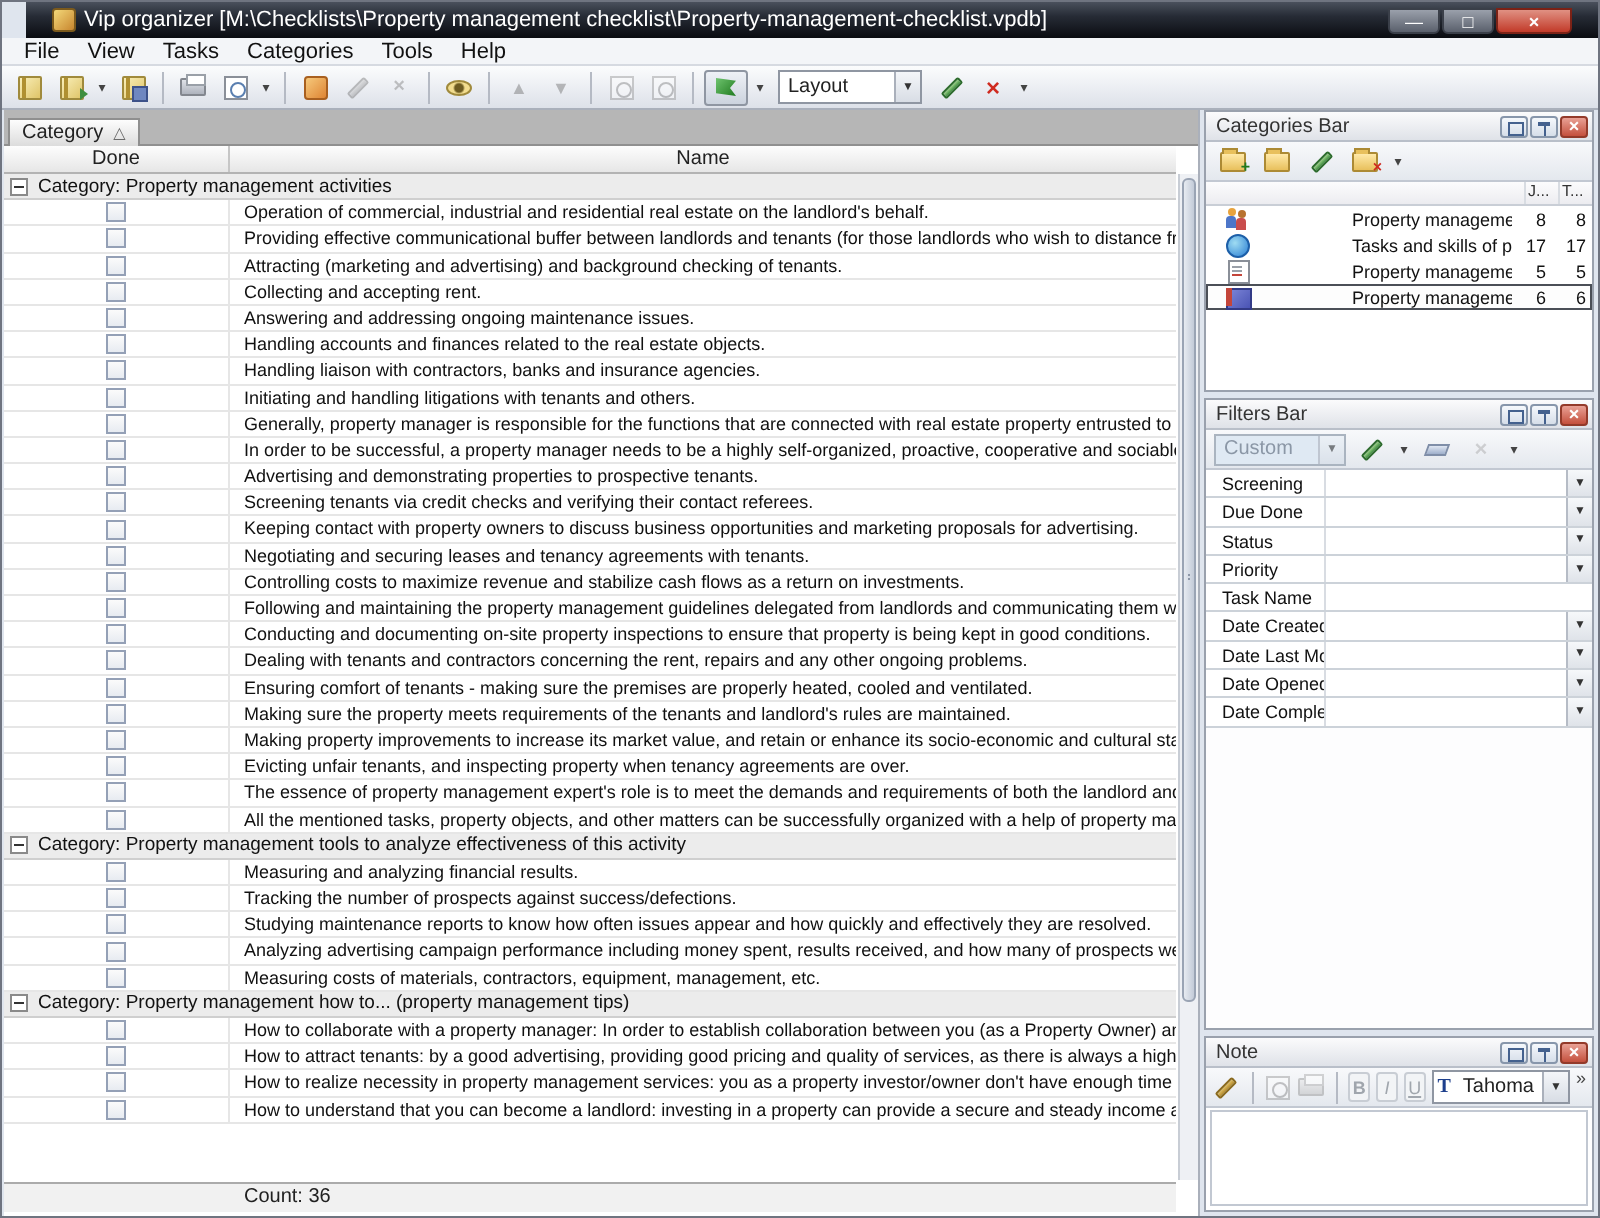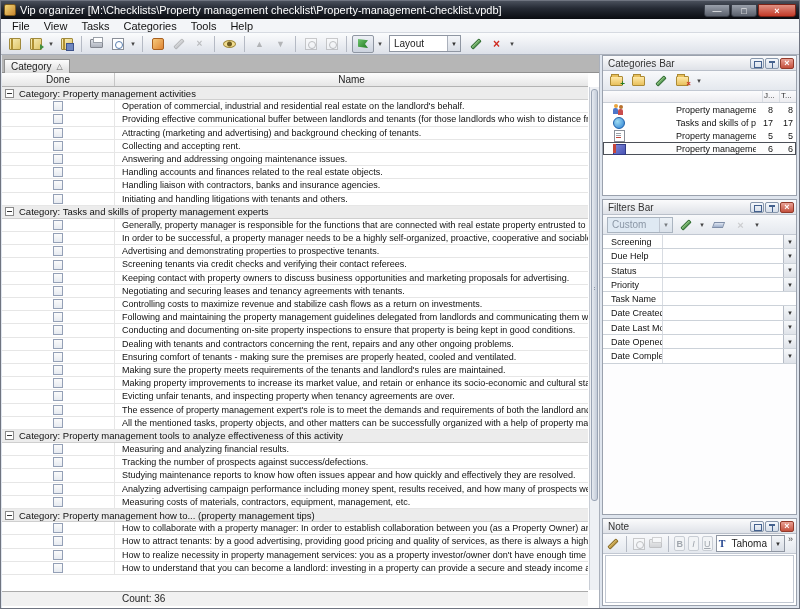--- a/index.html
+++ b/index.html
@@ -1,23 +1,23 @@
 <!DOCTYPE html>
 <html><head>
 <meta charset="utf-8">
 <style>
   * { margin:0; padding:0; box-sizing:border-box; }
   html,body { background:#9aa0aa; }
   body { font-family:"Liberation Sans", sans-serif; }
   .win { position:relative; width:800px; height:609px; background:#dfe5ee; border:1px solid #6f7480; overflow:hidden; }
 
   
-  .titlebar { position:absolute; left:0; top:0; right:0; height:18px;
+  .titlebar { position:absolute; left:12px; top:0; right:0; height:18px;
     background:linear-gradient(#4a505c 0%, #262b35 40%, #0a0c11 100%);
-    display:flex; align-items:center; padding:0 3px; }
+    display:flex; align-items:center; padding:0 13px; }
   .appicon { width:12px; height:12px; margin-right:4px; border-radius:2px;
     background:linear-gradient(135deg,#f3d879,#c8862f); border:1px solid #7c5a1c; }
   .title { color:#fff; font-size:11px; white-space:nowrap; overflow:hidden; flex:1; }
   .winbtns { display:flex; gap:1px; }
   .wbtn { width:26px; height:13px; font-size:9px; line-height:12px; text-align:center;
     color:#fff; border:1px solid #3a3f49; border-radius:0 0 3px 3px;
     background:linear-gradient(#9aa0ab,#5a606c); cursor:default; }
   .wbtn.close { width:38px; background:linear-gradient(#e09183,#c23a29); border-color:#7c2216; font-weight:bold; }
 
   
@@ -315,24 +315,20 @@
               <span class="cb"></span>
             </div>
             <div class="cname">Handling liaison with contractors, banks and insurance agencies.</div>
           </div>
           <div class="irow">
             <div class="cdone">
               <span class="cb"></span>
             </div>
             <div class="cname">Initiating and handling litigations with tenants and others.</div>
           </div>
-          <div class="grow">
-            <span class="exp"></span>
-            <span class="glabel">Category: Tasks and skills of property management experts</span>
-          </div>
           <div class="irow">
             <div class="cdone">
               <span class="cb"></span>
             </div>
             <div class="cname">Generally, property manager is responsible for the functions that are connected with real estate property entrusted to him, such as selling, leasing, transferring, and operating the</div>
           </div>
           <div class="irow">
             <div class="cdone">
               <span class="cb"></span>
             </div>
@@ -586,21 +582,21 @@
             </span>
           <span class="caret">▾</span>
         </div>
         <div class="frows" id="filterrows">
             <div class="frow">
               <span class="flbl">Screening</span>
               <span class="fval"></span>
               <span class="fdd">▼</span>
             </div>
             <div class="frow">
-              <span class="flbl">Due Help</span>
+              <span class="flbl">Due Done</span>
               <span class="fval"></span>
               <span class="fdd">▼</span>
             </div>
             <div class="frow">
               <span class="flbl">Status</span>
               <span class="fval"></span>
               <span class="fdd">▼</span>
             </div>
             <div class="frow">
               <span class="flbl">Priority</span>

